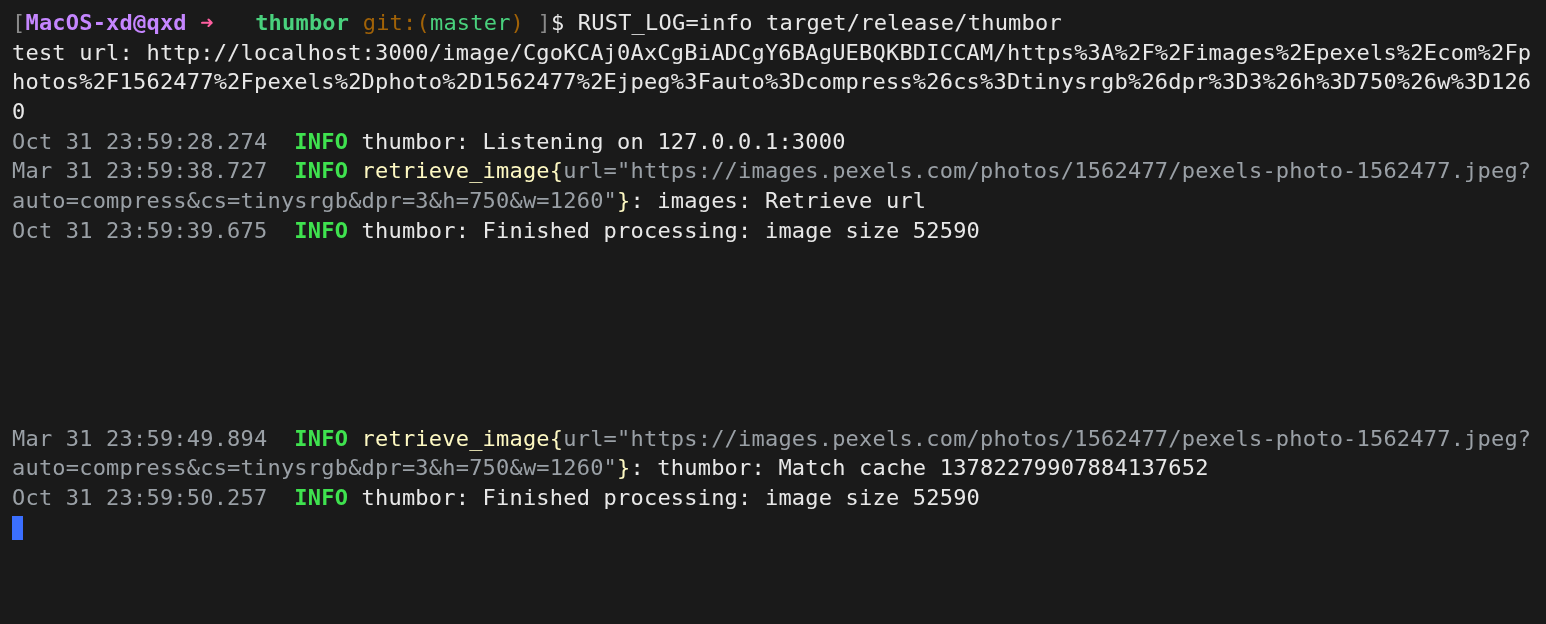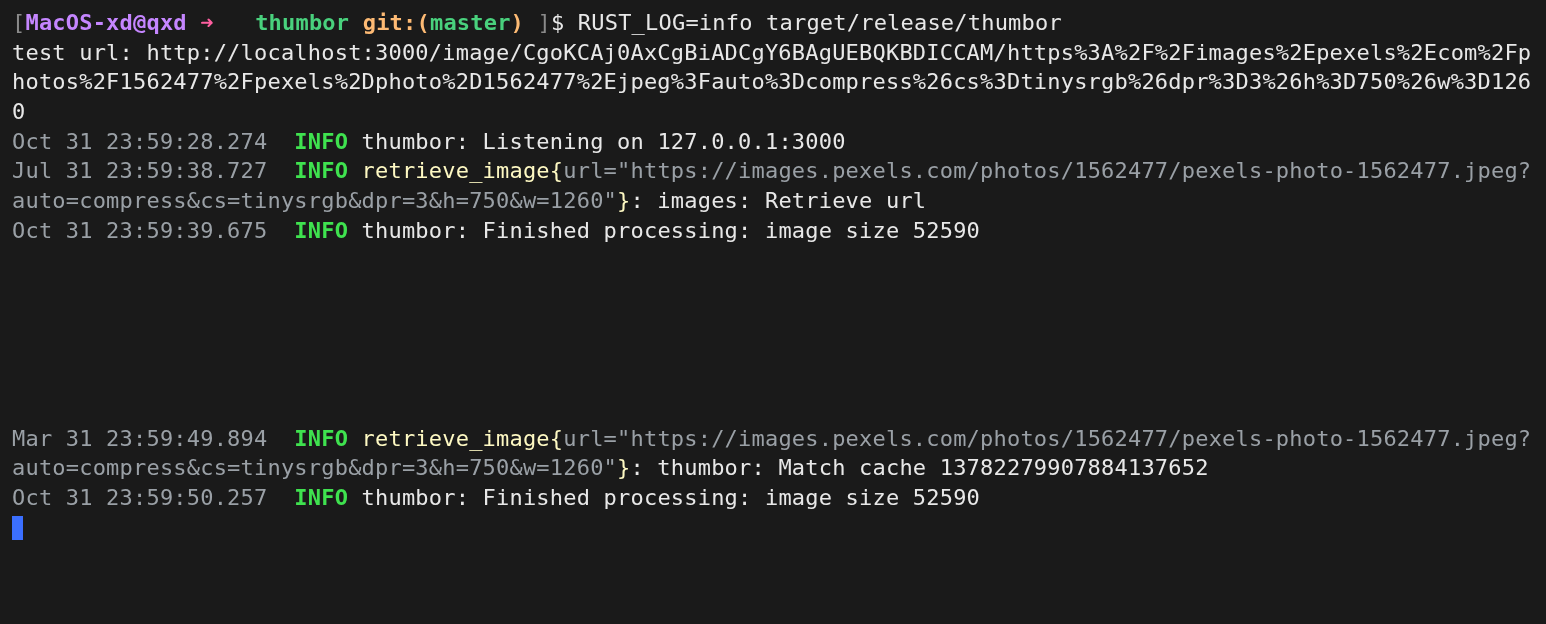--- a/index.html
+++ b/index.html
@@ -20,22 +20,22 @@
       letter-spacing: 0.2px;
     }
     .terminal {
       white-space: pre-wrap;
       word-break: break-all;
     }
     .bracket { color: #8a8a8a; }
     .user-host { color: #c586ff; font-weight: bold; }
     .arrow { color: #ff5fa0; font-weight: bold; }
     .cwd { color: #49d17d; font-weight: bold; margin-left: 28px; }
-    .git-label { color: #fdba74; font-weight: bold; }
-    .git-branch { color: #49d17d; font-weight: bold; }
+    .git-label { color: #a16207; font-weight: normal; }
+    .git-branch { color: #49d17d; font-weight: normal; }
     .dollar { color: #e8e8e8; }
     .timestamp { color: #9aa0a6; text-align: center; }
     .level-info { color: #3fe24f; font-weight: bold; }
     .bold-white { color: #fef9c3; font-weight: normal; }
     .gray { color: #9aa0a6; }
     .normal { color: #e8e8e8; text-align: center; }
     .cursor { 
       display: inline-block;
       width: 11px;
       height: 24px;
@@ -43,20 +43,20 @@
       vertical-align: text-bottom;
     }
     .blank-line { height: 1.35em; }
   </style>
 </head>
 <body>
 
 <div class="terminal"><span class="bracket">[</span><span class="user-host">MacOS-xd@qxd</span><span class="arrow"> ➜ </span><span class="cwd">thumbor </span><span class="git-label">git:(</span><span class="git-branch">master</span><span class="git-label">)</span><span class="bracket"> ]</span><span class="dollar">$ </span><span class="normal">RUST_LOG=info target/release/thumbor</span>
 <span class="normal">test url: http://localhost:3000/image/CgoKCAj0AxCgBiADCgY6BAgUEBQKBDICCAM/https%3A%2F%2Fimages%2Epexels%2Ecom%2Fphotos%2F1562477%2Fpexels%2Dphoto%2D1562477%2Ejpeg%3Fauto%3Dcompress%26cs%3Dtinysrgb%26dpr%3D3%26h%3D750%26w%3D1260</span>
 <span class="timestamp">Oct 31 23:59:28.274  </span><span class="level-info">INFO</span><span class="normal"> thumbor: Listening on 127.0.0.1:3000</span>
-<span class="timestamp">Jul 31 23:59:38.727  </span><span class="level-info">INFO</span><span class="bold-white"> retrieve_image{</span><span class="gray">url="https://images.pexels.com/photos/1562477/pexels-photo-1562477.jpeg?auto=compress&amp;cs=tinysrgb&amp;dpr=3&amp;h=750&amp;w=1260"</span><span class="bold-white">}</span><span class="normal">: images: Retrieve url</span>
+<span class="timestamp">Mar 31 23:59:38.727  </span><span class="level-info">INFO</span><span class="bold-white"> retrieve_image{</span><span class="gray">url="https://images.pexels.com/photos/1562477/pexels-photo-1562477.jpeg?auto=compress&amp;cs=tinysrgb&amp;dpr=3&amp;h=750&amp;w=1260"</span><span class="bold-white">}</span><span class="normal">: images: Retrieve url</span>
 <span class="timestamp">Oct 31 23:59:39.675  </span><span class="level-info">INFO</span><span class="normal"> thumbor: Finished processing: image size 52590</span>
 <div class="blank-line"></div>
 <div class="blank-line"></div>
 <div class="blank-line"></div>
 <span class="timestamp">Mar 31 23:59:49.894  </span><span class="level-info">INFO</span><span class="bold-white"> retrieve_image{</span><span class="gray">url="https://images.pexels.com/photos/1562477/pexels-photo-1562477.jpeg?auto=compress&amp;cs=tinysrgb&amp;dpr=3&amp;h=750&amp;w=1260"</span><span class="bold-white">}</span><span class="normal">: thumbor: Match cache 13782279907884137652</span>
 <span class="timestamp">Oct 31 23:59:50.257  </span><span class="level-info">INFO</span><span class="normal"> thumbor: Finished processing: image size 52590</span>
 <span class="cursor"></span></div>
 
 </body></html>

